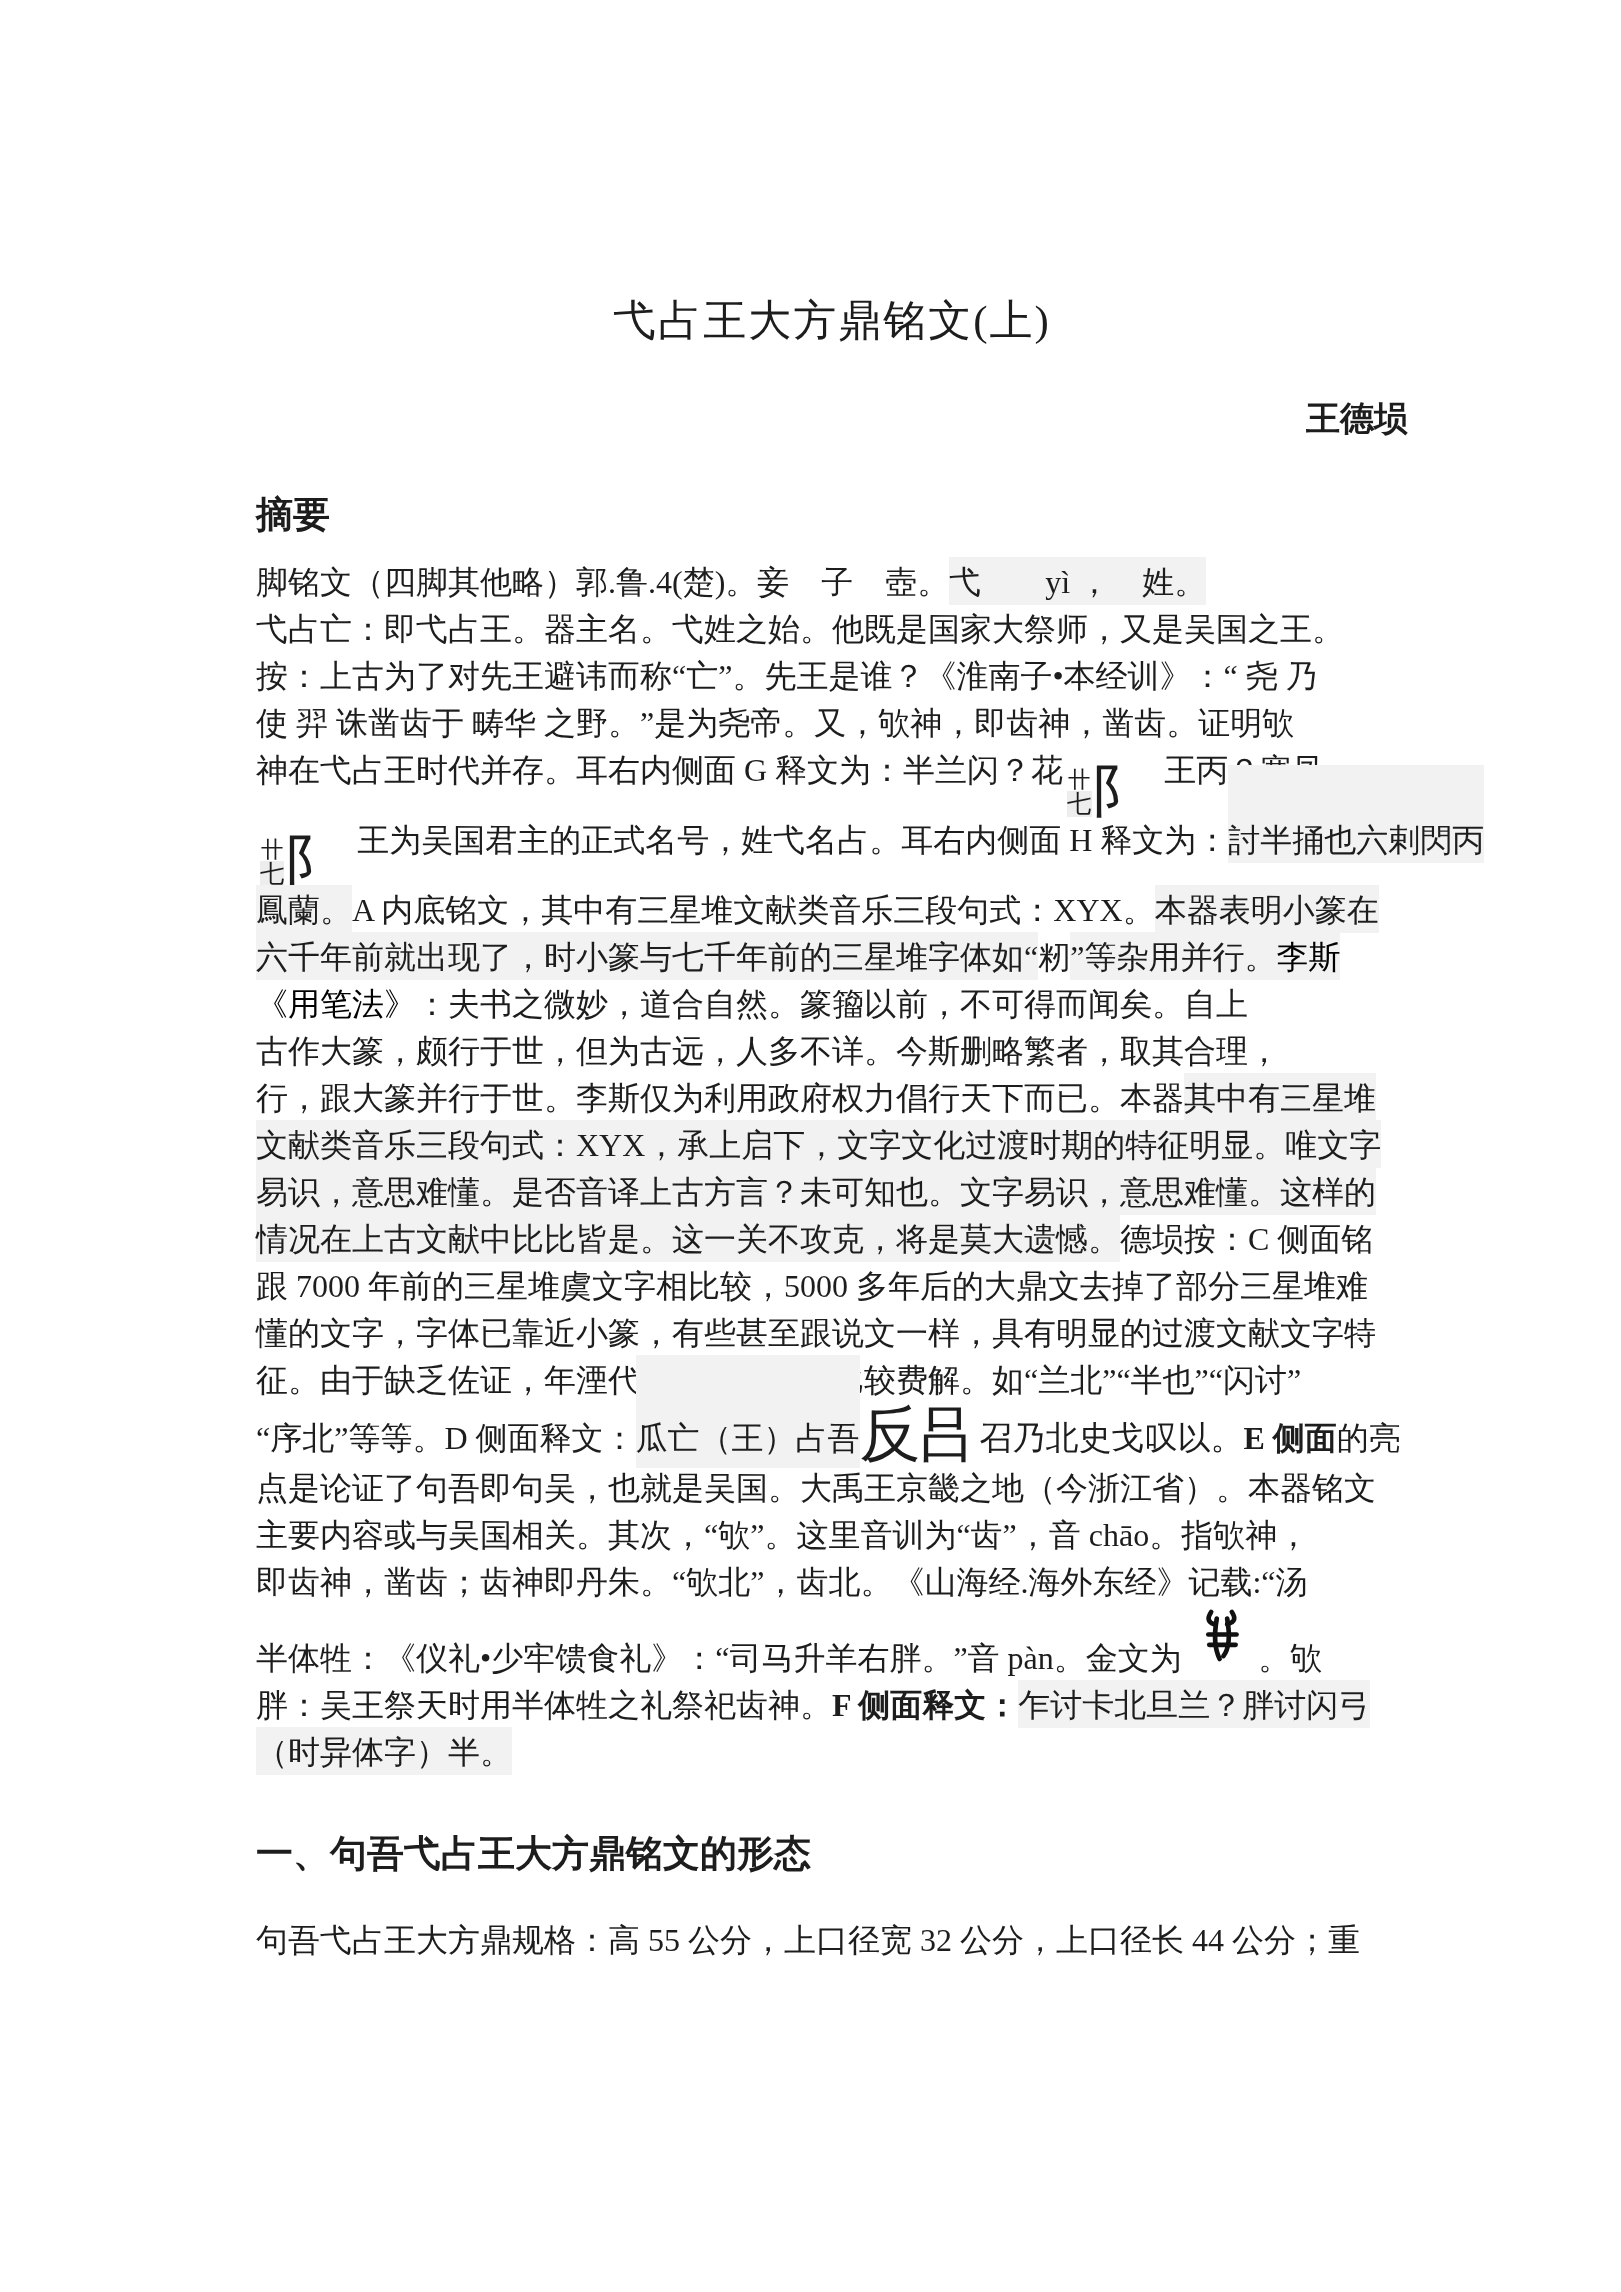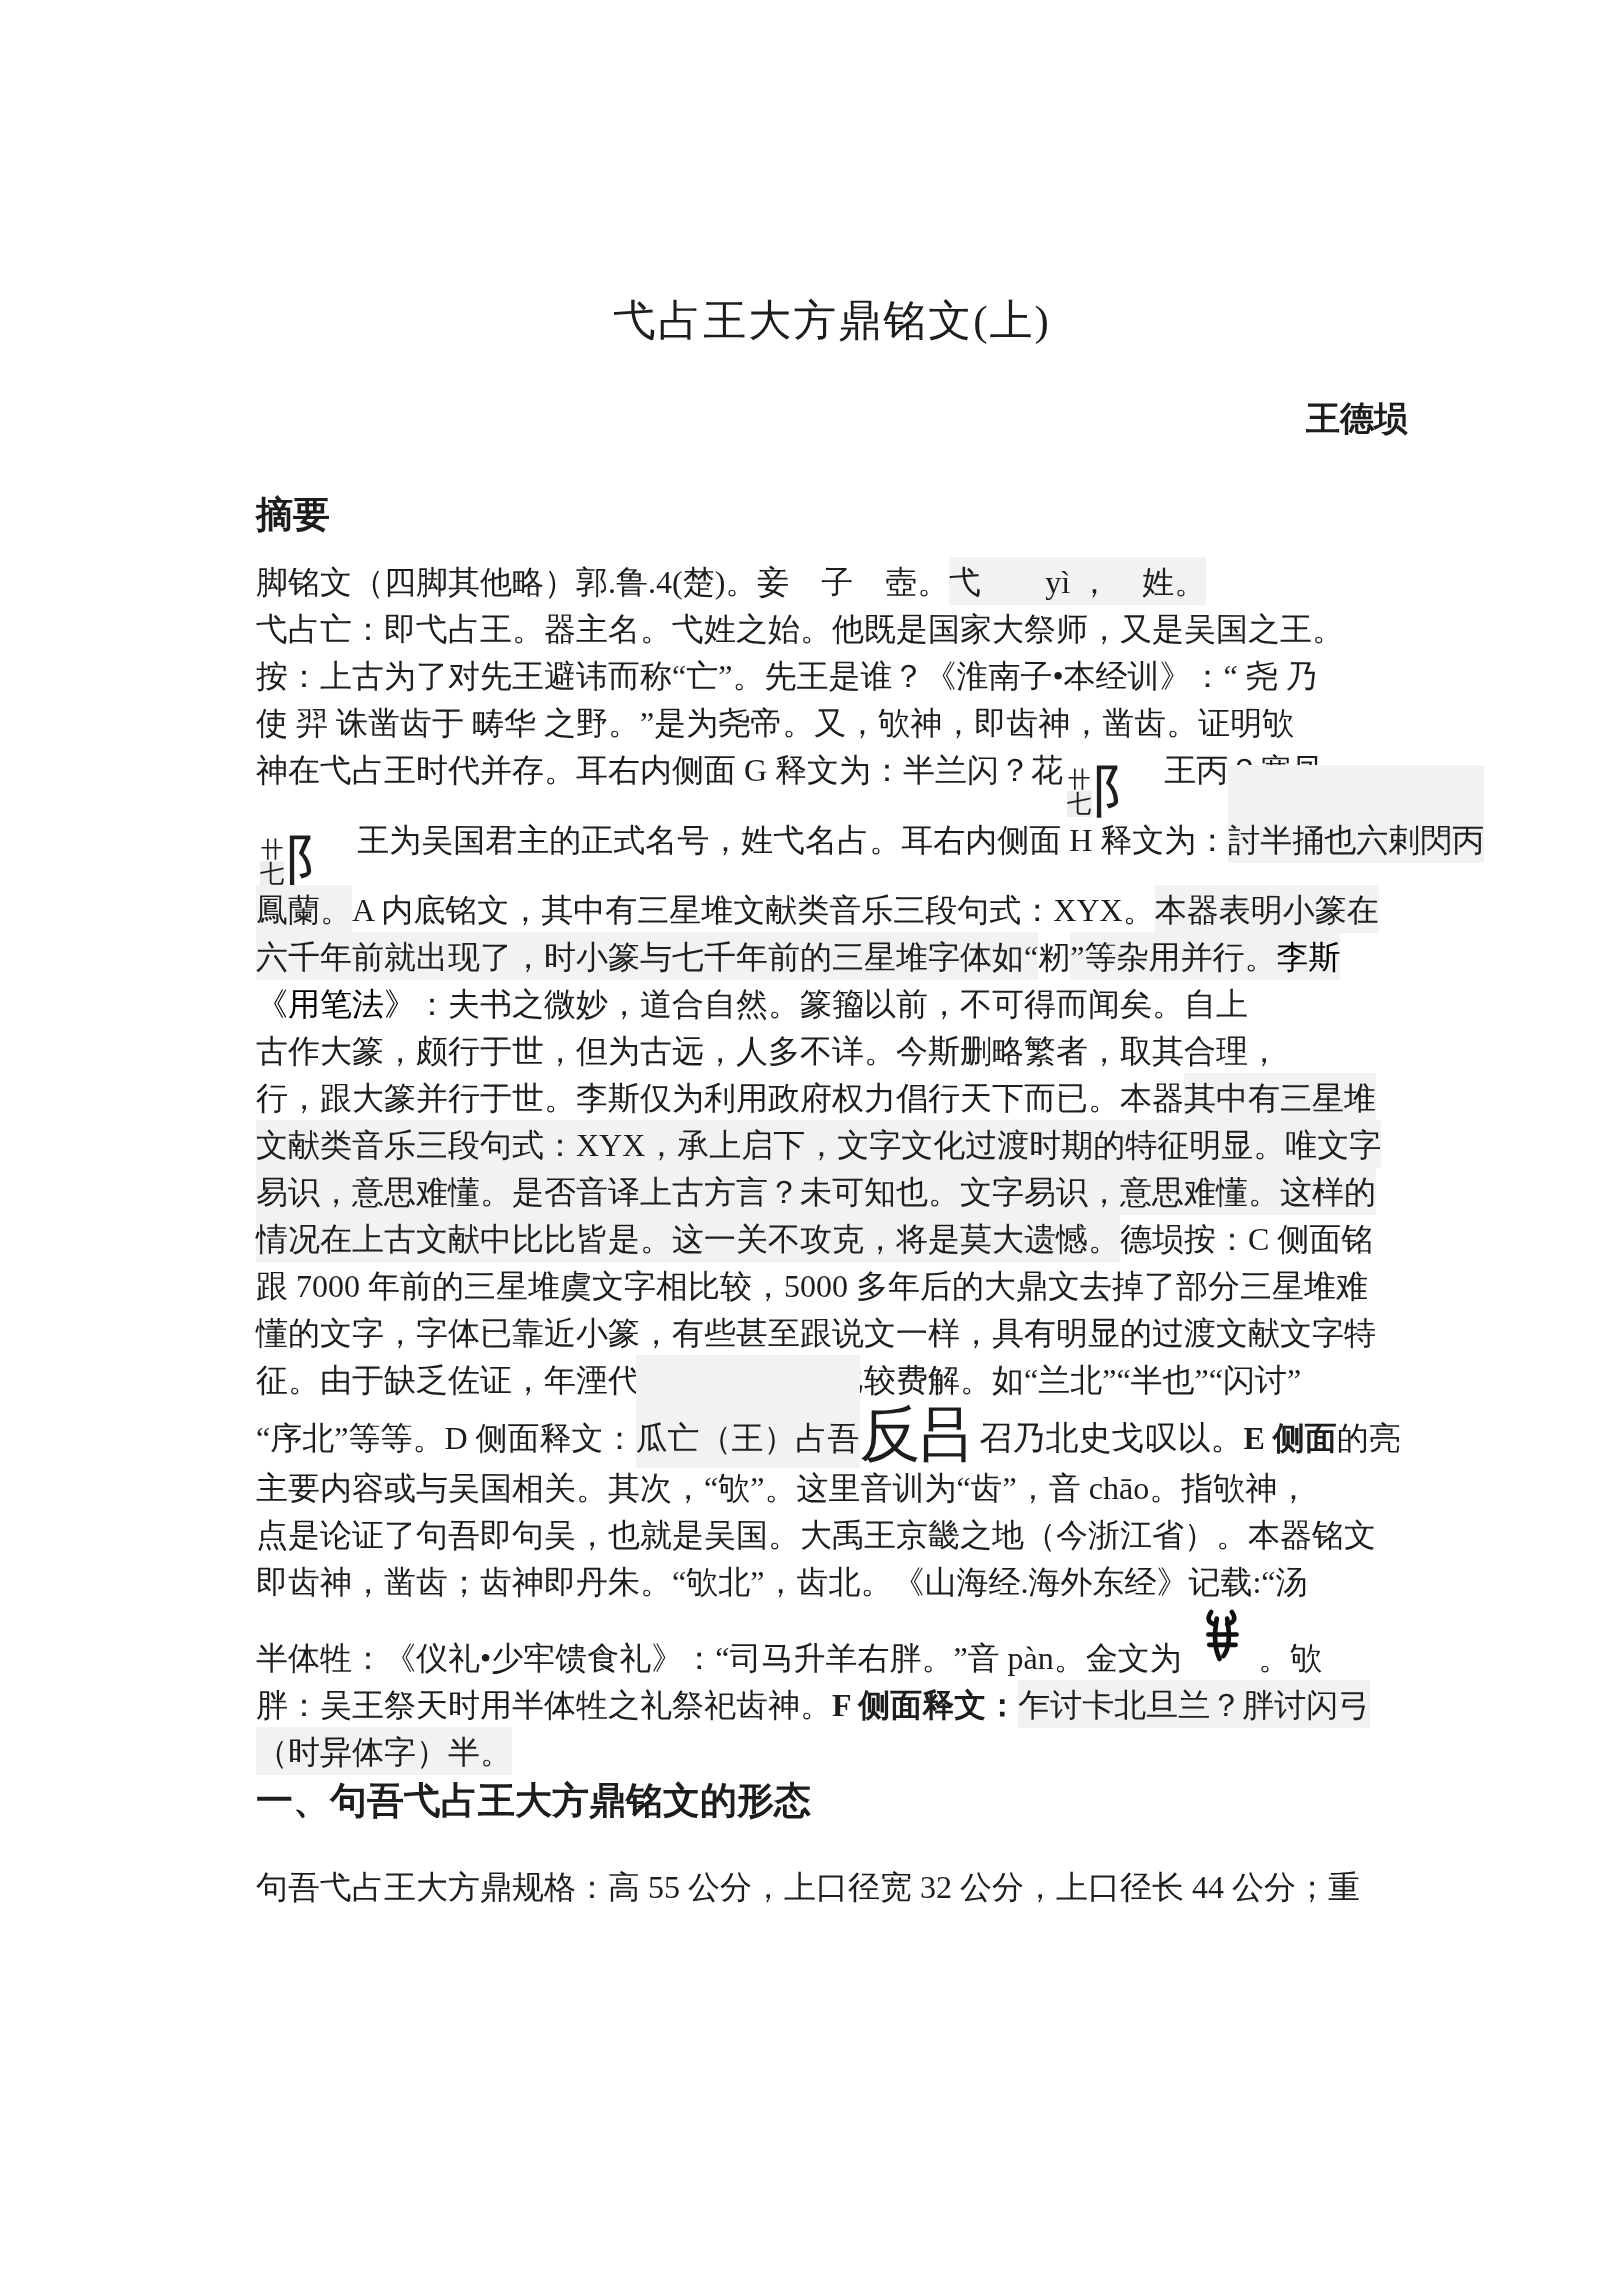--- a/index.html
+++ b/index.html
@@ -76,20 +76,21 @@
   }
   
   .bronze{
     display:inline-block;
     vertical-align:5.9px;
     margin:0 13.7px 0 15.7px;
   }
   .sec-h{
     font-size:37px;
     line-height:49px;
+    margin-top:53px;
     font-weight:bold;
     font-family:"Liberation Sans","DejaVu Sans",sans-serif;
   }
   .sec-body{
     font-size:32px;
     line-height:47px;
     margin-top:39px;
     white-space:nowrap;
   }
 </style>
@@ -125,22 +126,22 @@
         <div class="line"><span class="red">《用笔法》</span><span>：夫书之微妙，道合自然。篆籀以前，不可得而闻矣。自上</span></div>
         <div class="line"><span>古作大篆，颇行于世，但为古远，人多不详。今斯删略繁者，取其合理，</span></div>
         <div class="line"><span>行，跟大篆并行于世。李斯仅为利用政府权力倡行天下而已。本器</span><span class="hl">其中有三星堆</span></div>
         <div class="line"><span class="hl">文献类音乐三段句式：XYX，承上启下，文字文化过渡时期的特征明显。唯文字</span></div>
         <div class="line"><span class="hl">易识，意思难懂。是否音译上古方言？未可知也。文字易识，意思难懂。这样的</span></div>
         <div class="line"><span class="hl">情况在上古文献中比比皆是。这一关不攻克，将是莫大遗憾。</span><span>德埙按：C 侧面铭</span></div>
         <div class="line"><span>跟 7000 年前的三星堆虞文字相比较，5000 多年后的大鼎文去掉了部分三星堆难</span></div>
         <div class="line"><span>懂的文字，字体已靠近小篆，有些甚至跟说文一样，具有明显的过渡文献文字特</span></div>
         <div class="line"><span>征。由于缺乏佐证，年湮代远，有的单词比较费解。如“兰北”“半也”“闪讨”</span></div>
         <div class="line"><span>“序北”等等。D 侧面释文：</span><span class="hl hl-t19">瓜亡（王）占吾</span><span class="fanlu">反吕</span><span class="sans">召乃北史戈叹以。</span><span class="bold">E 侧面</span><span>的亮</span></div>
+        <div class="line"><span>点是论证了句吾即句吴，也就是吴国。大禹王京畿之地（今浙江省）。本器铭文</span></div>
         <div class="line"><span>主要内容或与吴国相关。其次，“欨”。这里音训为“齿”，音 chāo。指欨神，</span></div>
-        <div class="line"><span>点是论证了句吾即句吴，也就是吴国。大禹王京畿之地（今浙江省）。本器铭文</span></div>
         <div class="line"><span>即齿神，凿齿；齿神即丹朱。“欨北”，齿北。《山海经.海外东经》记载:“汤</span></div>
         <div class="line"><span>半体牲：《仪礼•少牢馈食礼》：“司马升羊右胖。”音 pàn。金文为</span><span class="bronze"><svg width="47" height="57" viewBox="0 0 50 60" xmlns="http://www.w3.org/2000/svg">
               <g fill="none" stroke="#111" stroke-width="5" stroke-linecap="round">
                 <path d="M14 6 C10 12, 10 17, 17 19"></path>
                 <path d="M36 6 C40 12, 40 17, 31 19"></path>
                 <path d="M20 13 C17 30, 17 44, 23 56"></path>
                 <path d="M31 13 C34 30, 34 44, 27 53"></path>
                 <path d="M11 30 L41 30"></path>
                 <path d="M12 41 L40 41"></path>
               </g>

